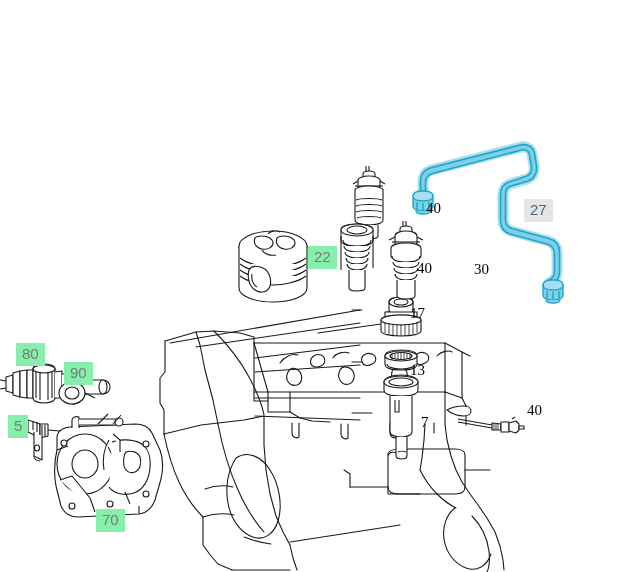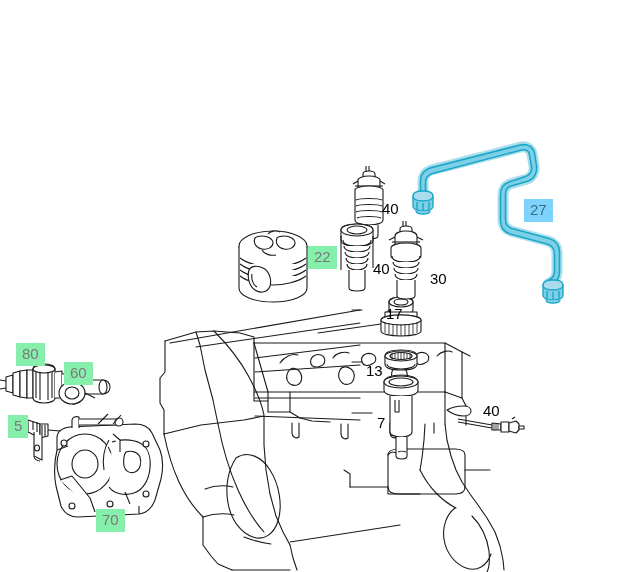--- a/index.html
+++ b/index.html
@@ -5,23 +5,23 @@
   html,body{margin:0;padding:0;background:#ffffff;}
   body{width:619px;height:572px;position:relative;overflow:hidden;
        font-family:"Liberation Sans", sans-serif;}
   #stage{position:absolute;left:0;top:0;width:619px;height:572px;}
   svg.diagram{position:absolute;left:0;top:0;width:619px;height:572px;}
 
   .badge{position:absolute;background:#86efac;color:#7a7a7a;
          font-size:15px;line-height:20px;padding:1px 6px 2px 6px;
          font-family:"Liberation Sans", sans-serif;letter-spacing:0px;
          white-space:nowrap;}
-  .badge.hl{background:#7dd3fc;color:#3b6b7d;}
+  .badge.hl{background:#e5e5e5;color:#3b6b7d;}
   .plainlabel{position:absolute;color:#000000;font-size:15px;line-height:17px;
-              font-family:Liberation Sans, sans-serif;white-space:nowrap;}
+              font-family:Liberation Serif, serif;white-space:nowrap;margin-left:44px;}
 </style>
 </head>
 <body>
 
 <div id="stage">
 
   <svg class="diagram" viewBox="0 0 619 572">
     <defs>
       <g id="nothing"></g>
     </defs>
@@ -362,23 +362,23 @@
       <path d="M559 291 L559 299"></path>
       <path d="M546 300 C546 302 549 303 553 303 C557 303 560 302 560 300" fill="#7fcfe6"></path>
     </g>
 
   </svg>
 
   <div class="badge hl" style="left:524px;top:199px;">27</div>
   <div class="plainlabel" style="left:382px;top:200px;">40</div>
   <div class="badge" style="left:308px;top:246px;">22</div>
   <div class="plainlabel" style="left:373px;top:260px;">40</div>
-  <div class="plainlabel" style="left:430px;top:270px;text-align:right;">30</div>
-  <div class="plainlabel" style="left:386px;top:305px;text-align:right;">17</div>
+  <div class="plainlabel" style="left:430px;top:261px;text-align:right;">30</div>
+  <div class="plainlabel" style="left:366px;top:305px;text-align:right;">17</div>
   <div class="plainlabel" style="left:366px;top:362px;">13</div>
   <div class="plainlabel" style="left:377px;top:414px;">7</div>
   <div class="plainlabel" style="left:483px;top:402px;">40</div>
   <div class="badge" style="left:16px;top:343px;">80</div>
-  <div class="badge" style="left:64px;top:362px;">60</div>
+  <div class="badge" style="left:64px;top:362px;">90</div>
   <div class="badge" style="left:8px;top:415px;">5</div>
   <div class="badge" style="left:80px;top:509px;margin-left:16px;">70</div>
 
 </div>
 
 </body></html>

